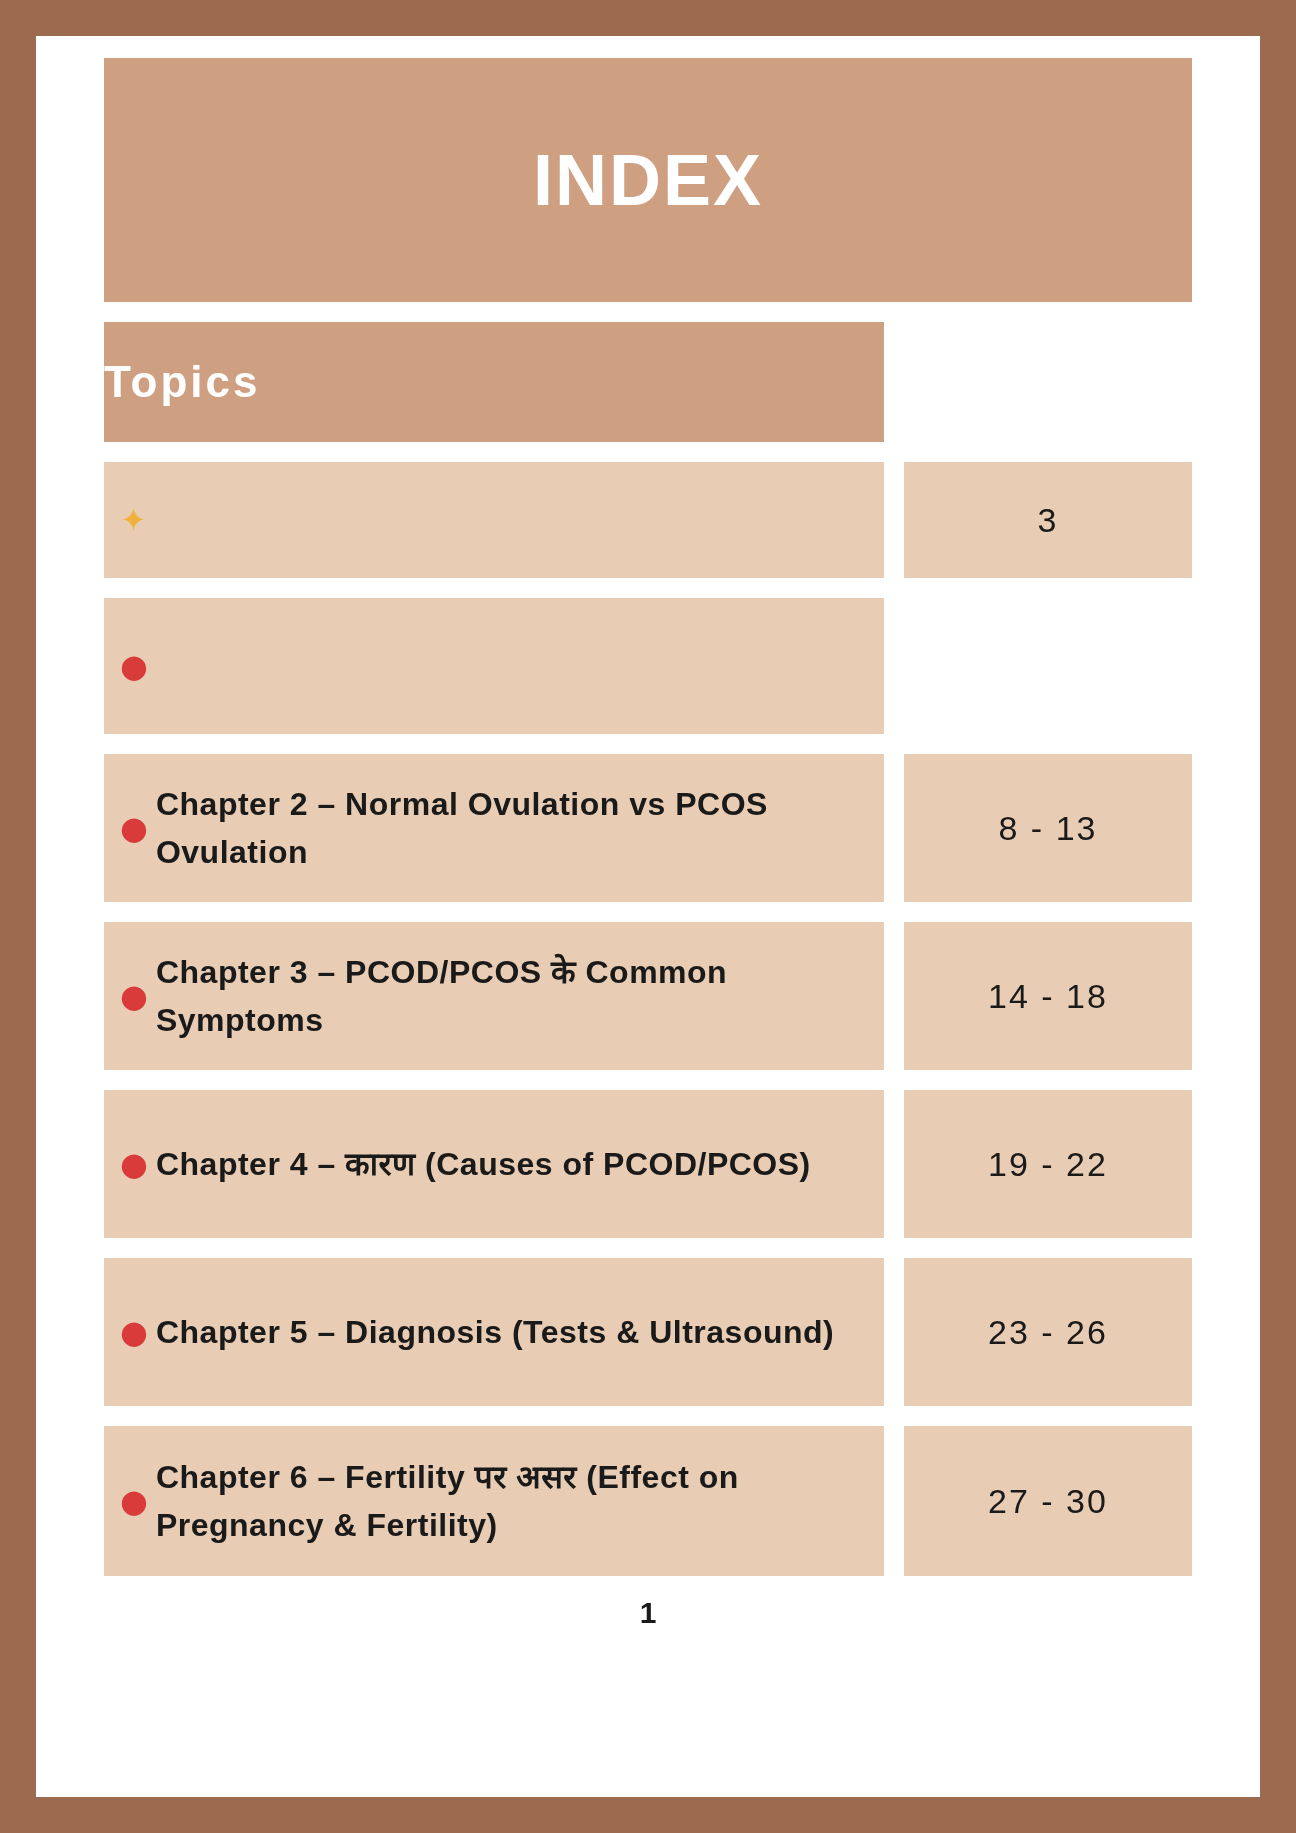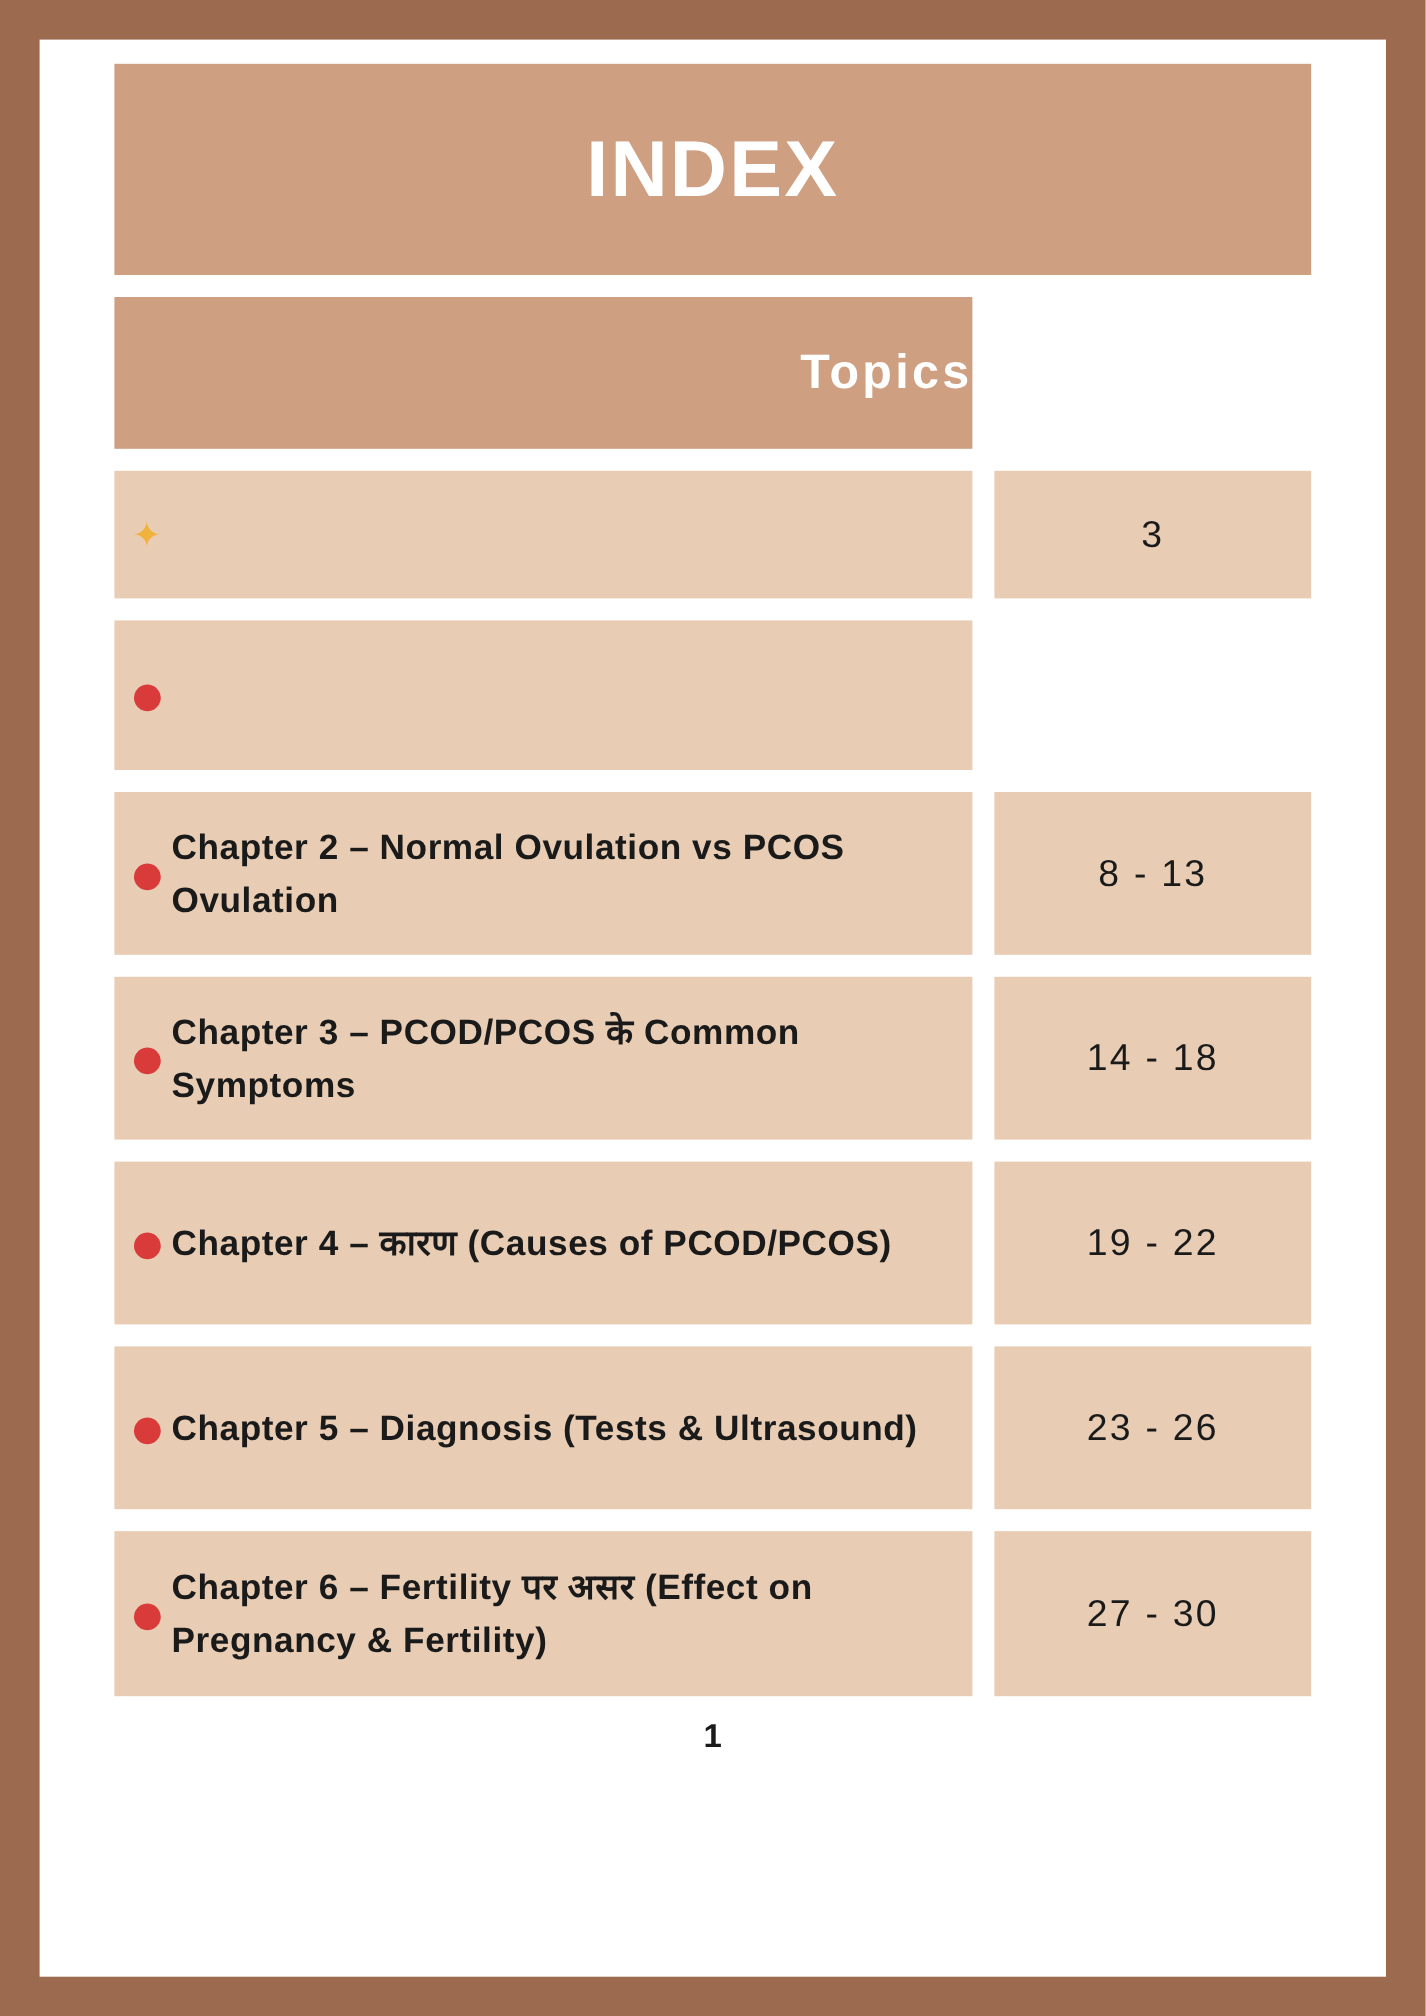--- a/index.html
+++ b/index.html
@@ -18,21 +18,21 @@
     left: 36px;
     top: 36px;
     width: 1224px;
     height: 1761px;
     background: #ffffff;
     box-sizing: border-box;
     padding: 22px 36px 0 36px;
   }
   .index-banner {
     background: #cf9f82;
-    height: 192px;
+    height: 244px;
     display: flex;
     align-items: center;
     justify-content: center;
     margin: 0 32px 0 32px;
   }
   .index-banner .title {
     color: #ffffff;
     font-size: 72px;
     font-weight: bold;
     letter-spacing: 2px;
@@ -59,22 +59,22 @@
     box-sizing: border-box;
     background: #e8cdb4;
     display: flex;
     align-items: center;
     justify-content: center;
     padding: 10px 8px;
   }
   .header-row .cell-topic,
   .header-row .cell-page {
     background: #cf9f82;
-    height: 138px;
-    justify-content: flex-end;
+    height: 120px;
+    justify-content: flex-start;
     align-items: center;
     padding: 0;
   }
   .header-row .cell-topic span,
   .header-row .cell-page span {
     color: #ffffff;
     font-size: 44px;
     font-weight: bold;
     letter-spacing: 3px;
     font-family: "Liberation Sans", sans-serif;

